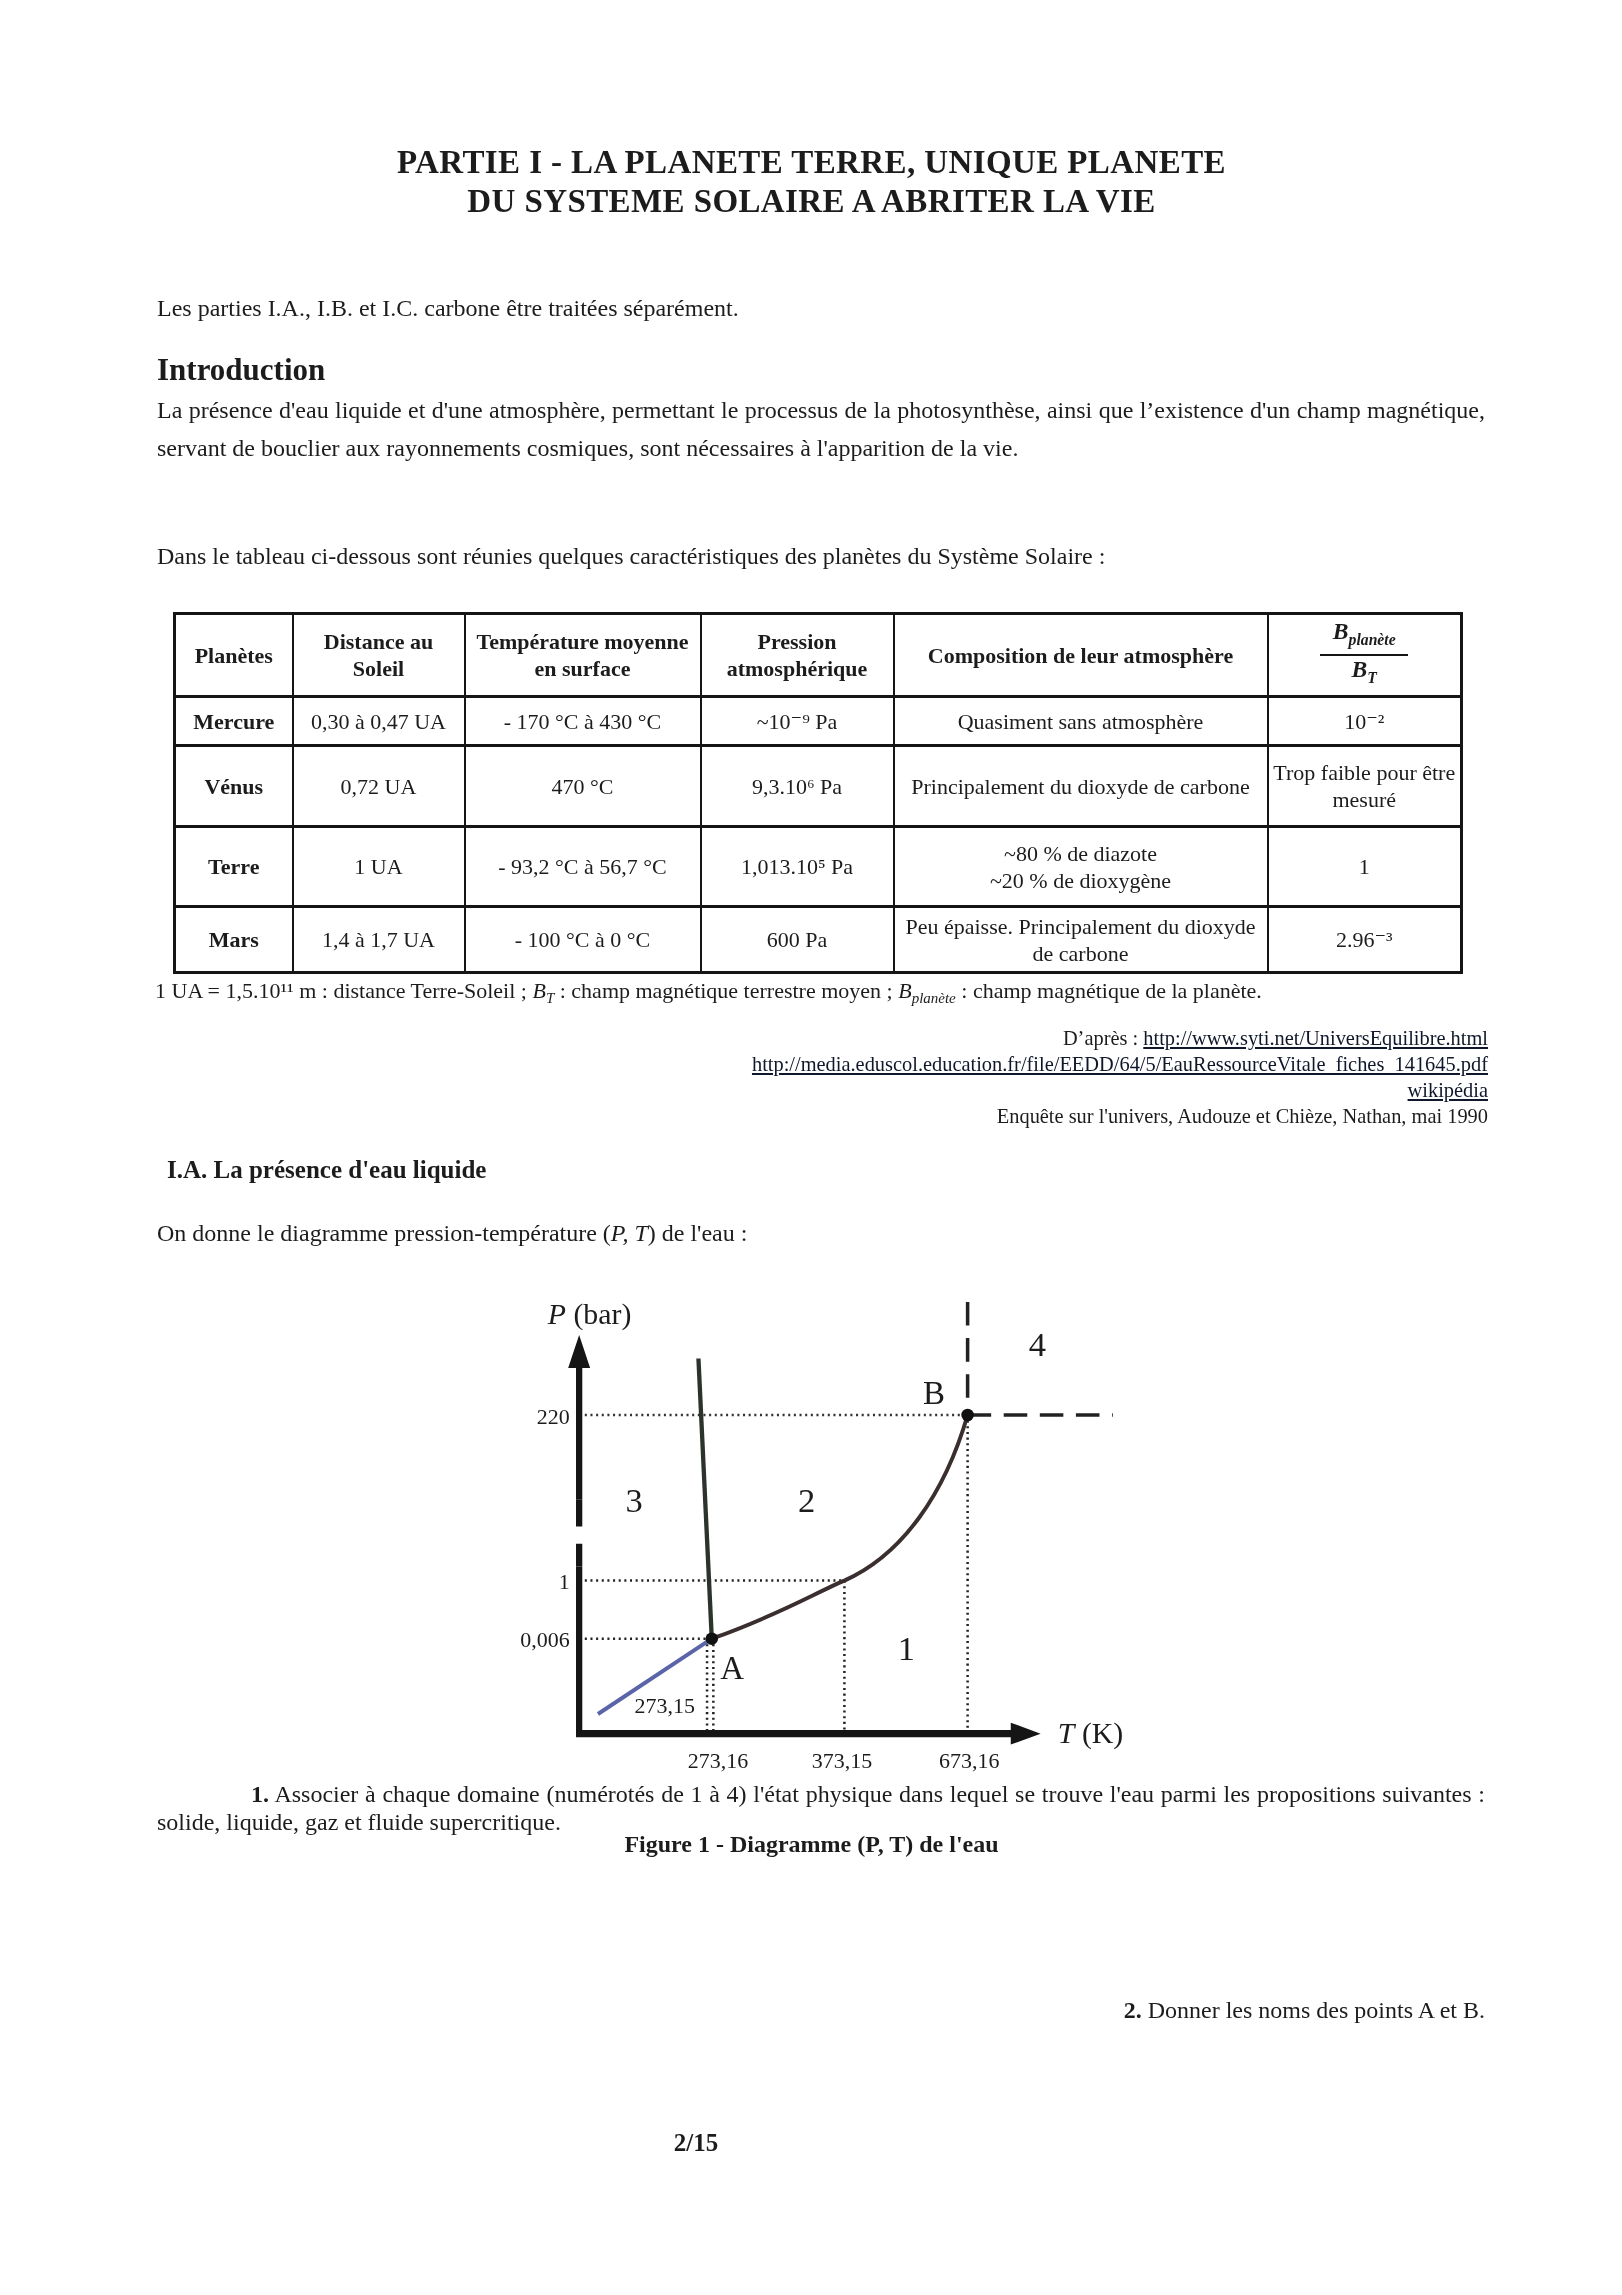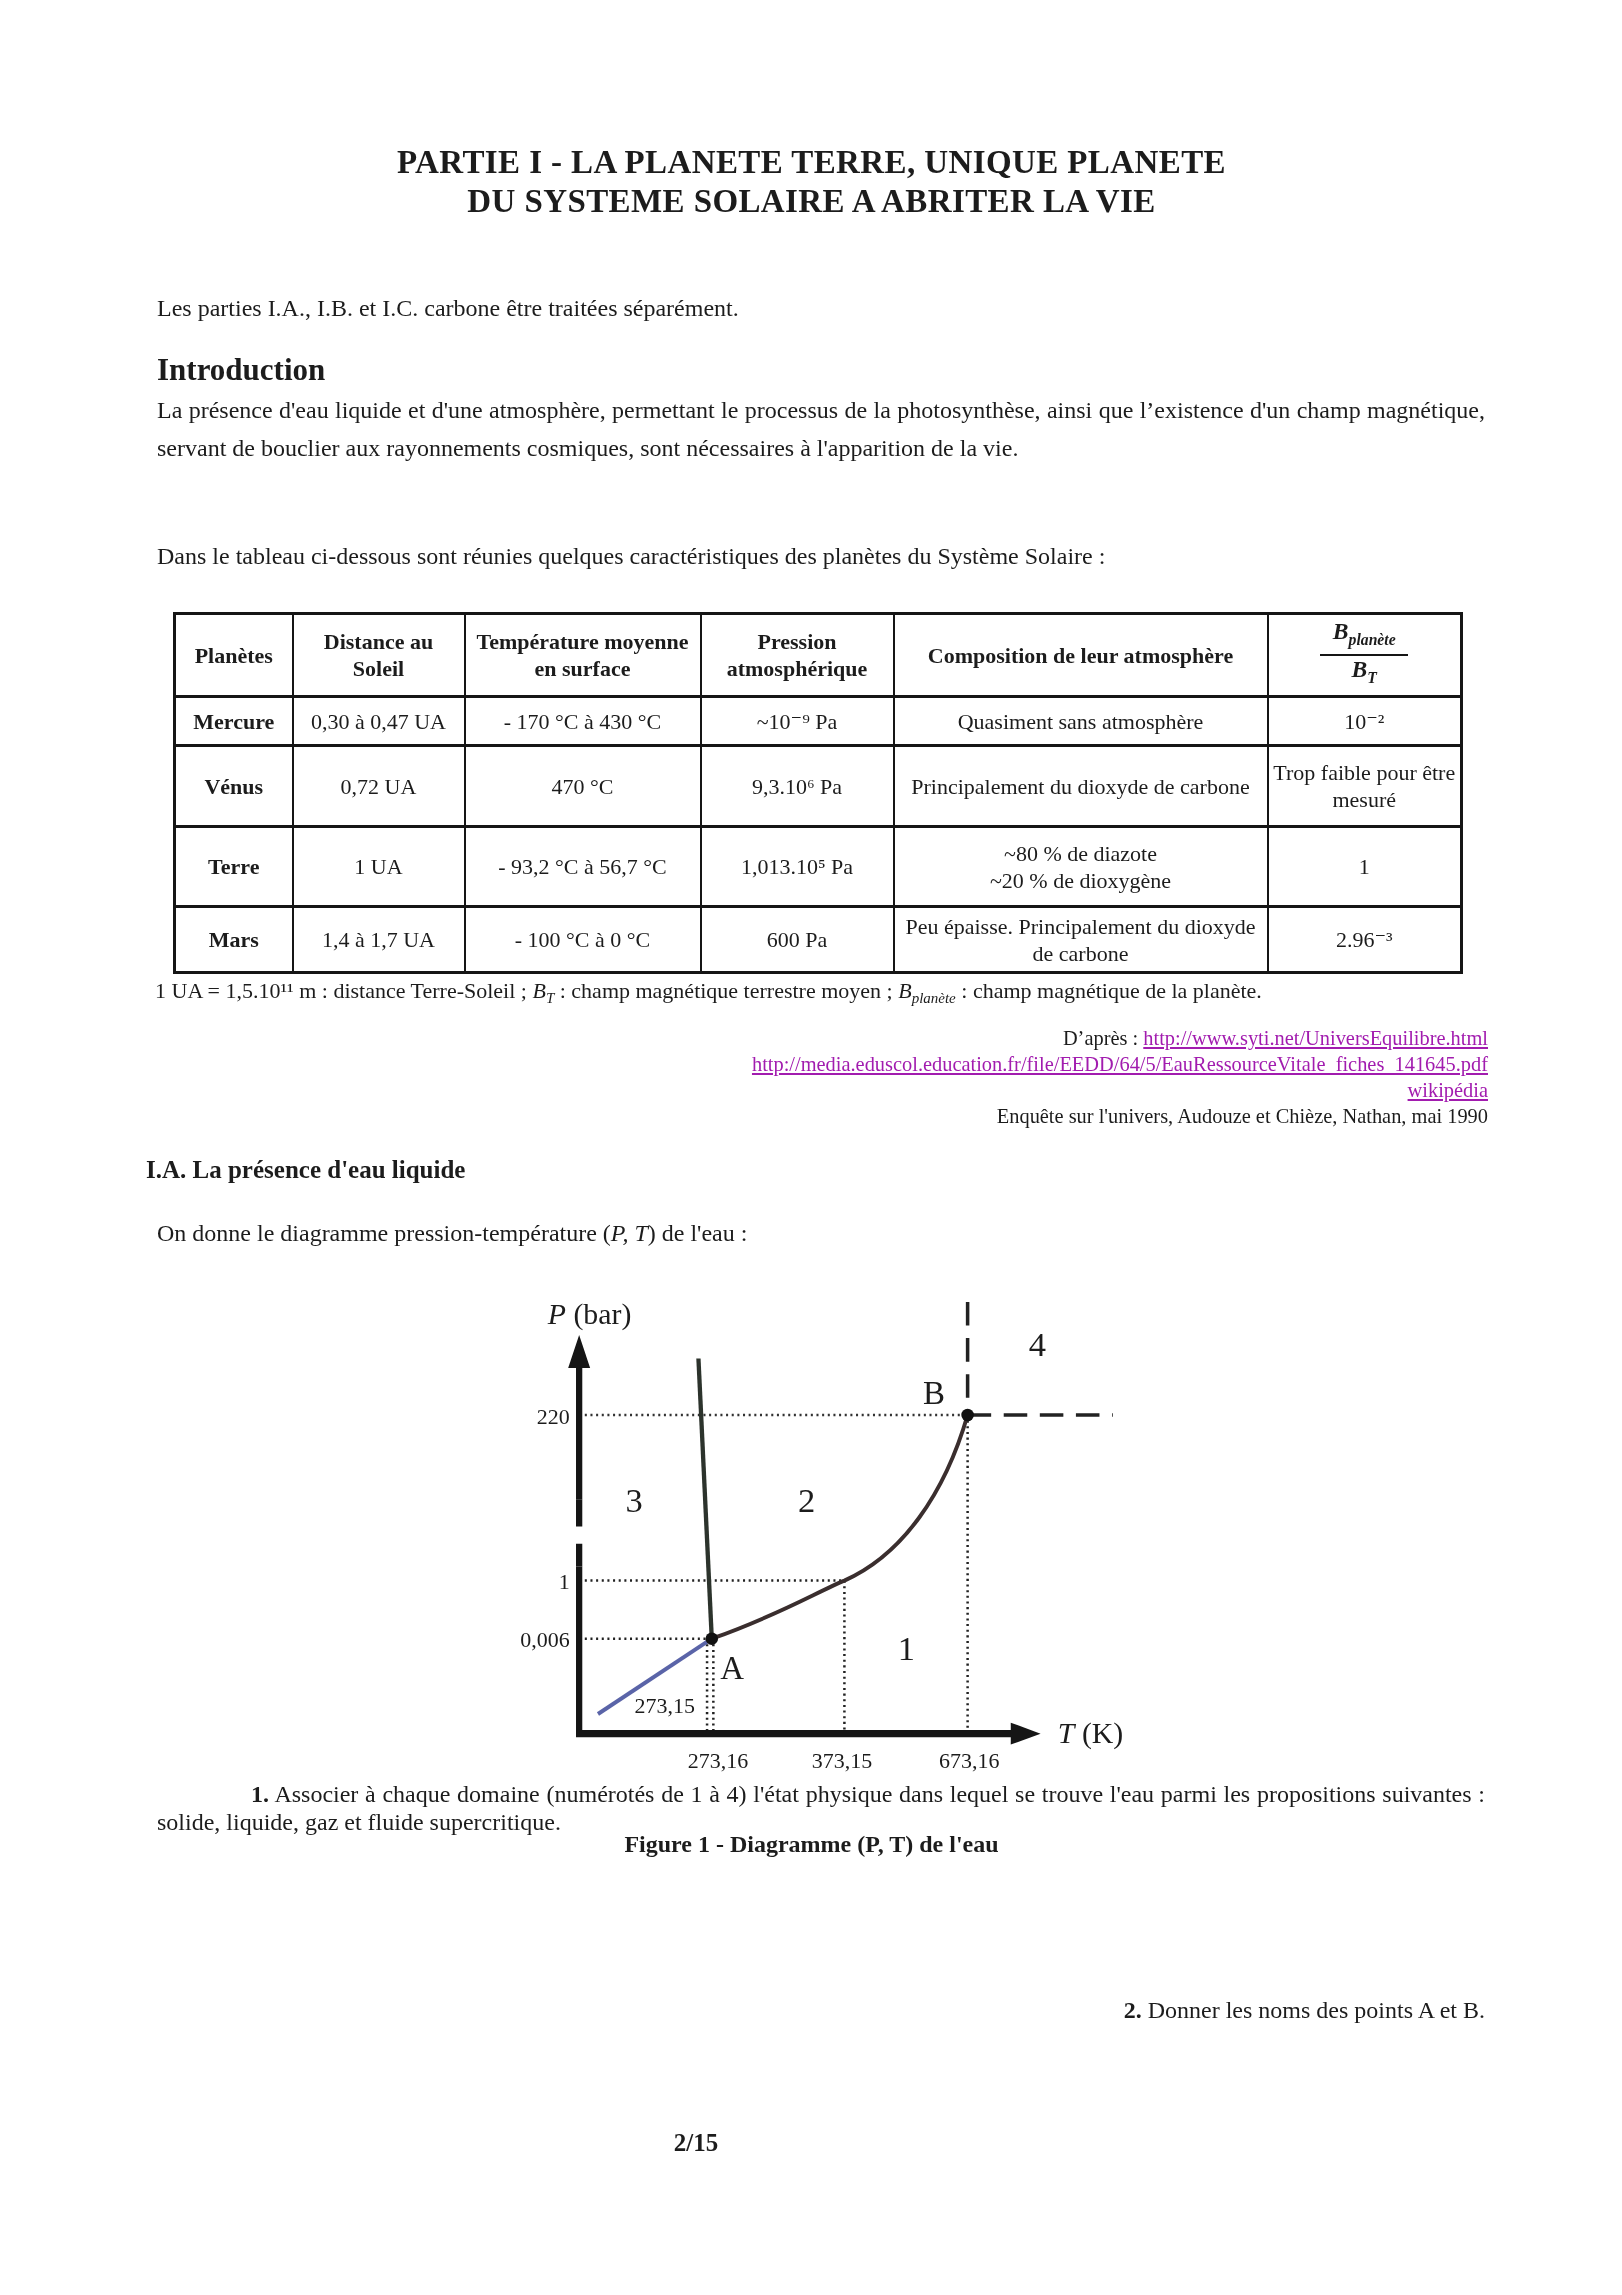--- a/index.html
+++ b/index.html
@@ -34,23 +34,23 @@
   td.planet-name { font-weight:bold; }
   .frac { display:inline-block; font-weight:bold; font-style:italic; font-size:23.6px; line-height:23.6px; }
   .frac .bar { border-top:2.4px solid #151515; margin:2.4px auto; width:88px; }
   .frac sub { font-size:15.7px; font-style:italic; }
 
   .footnote { top:978px; left:155px; width:1350px; font-size:22px; }
   .footnote i { font-style:italic; }
   .footnote sub { font-size:15px; font-style:italic; }
 
   .sources { top:1025px; left:157px; width:1331px; text-align:right; font-size:20.4px; line-height:26px; }
-  .src-link { text-decoration:underline; color:#a21caf;margin-top:48px; }
-
-  .section-heading { top:1156px; left:146px; font-weight:bold; font-size:25px; }
+  .src-link { text-decoration:underline; color:#0f172a;margin-top:48px; }
+
+  .section-heading { top:1156px; left:167px; font-weight:bold; font-size:25px; }
   .figure-intro { top:1220px; left:157px; width:1350px; font-size:24px; }
   .figure-intro .it { font-style:italic; }
 
   .diagram { top:1280px; left:463px; width:722px; height:518px; }
 
   .caption { top:1831px; left:0; width:1623px; text-align:center; font-weight:bold; font-size:24px; }
   .q1 { top:1780px; left:157px; width:1328px; text-align:justify; text-indent:94px; line-height:28px; }
   .q2 { top:1991px; left:157px; width:1328px; text-indent:94px;text-align:right; }
   .qnum { font-weight:bold; }
   .pagenum { top:2129px; left:0; width:1392px; text-align:center; font-weight:bold; font-size:25px; }

